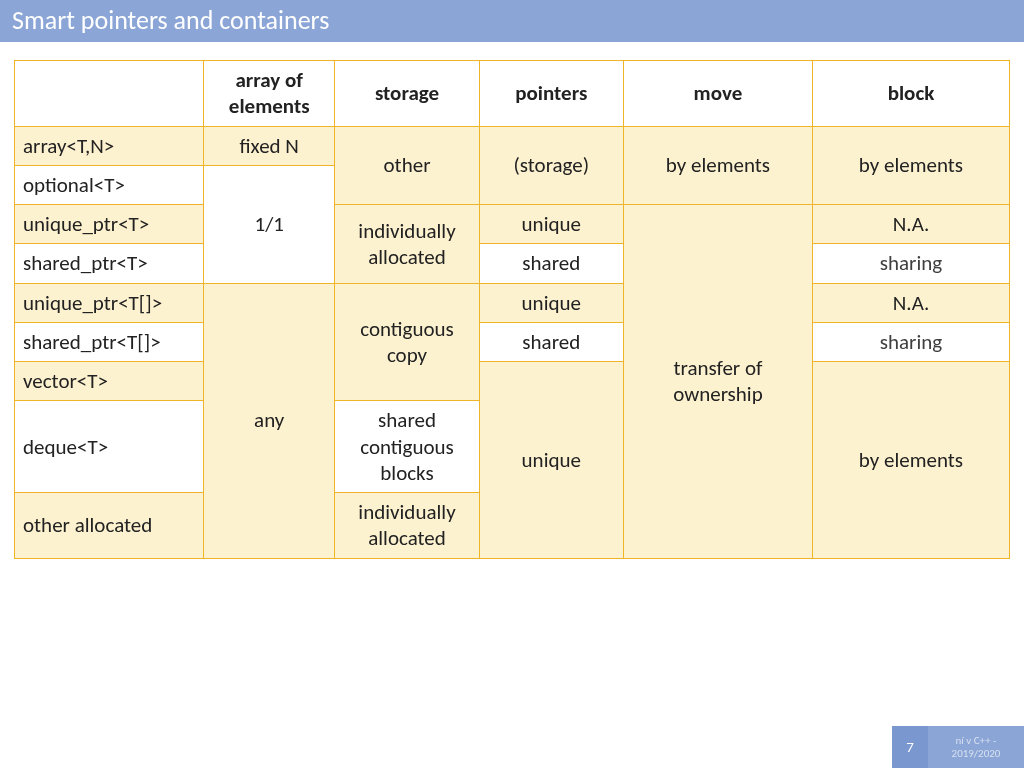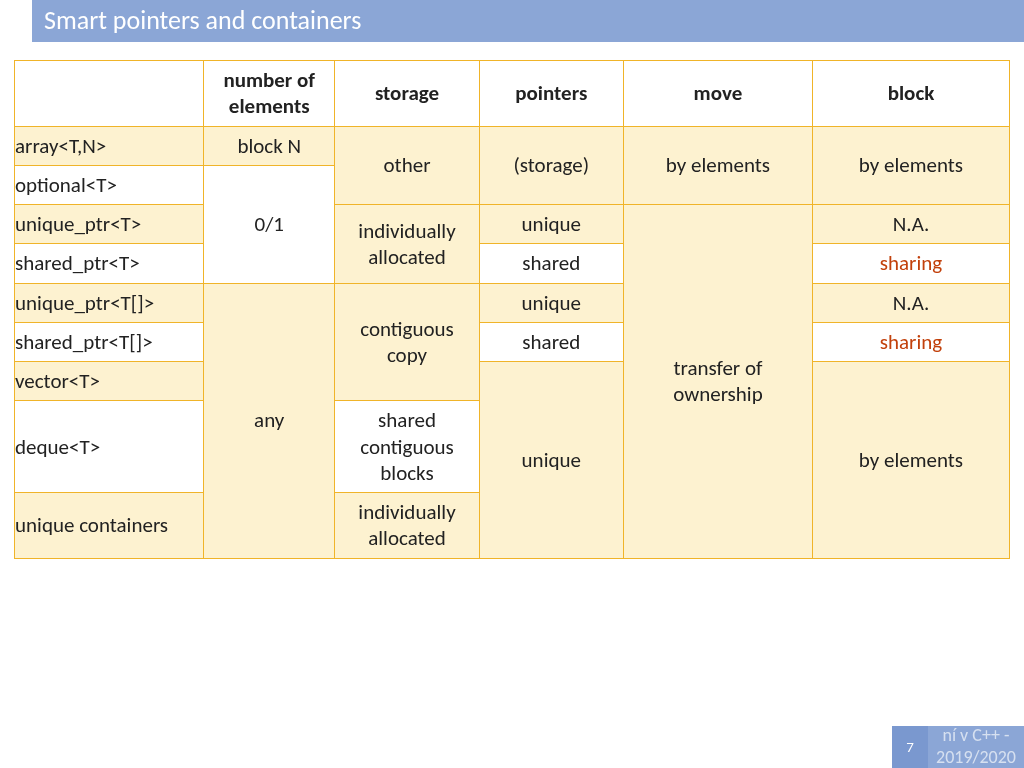--- a/index.html
+++ b/index.html
@@ -10,50 +10,49 @@
     background: #fff;
     position: relative;
     overflow: hidden;
   }
   .title-bar {
     background: #8ba6d6;
     color: #fff;
     font-size: 26px;
     padding: 4px 12px 6px 12px;
     font-weight: 400;
-    margin-left: 32px;
   }
   .content {
     padding: 18px 14px;
   }
   table {
     border-collapse: collapse;
     width: 100%;
     table-layout: fixed;
   }
   td {
     border: 1px solid #f0b429;
     font-size: 21px;
     color: #222;
     text-align: center;
     vertical-align: middle;
     padding: 6px 4px;
     line-height: 1.25;
   }
   td.rowhead {
     text-align: left;
-    padding-left: 0;
+    padding-left: 8px;
   }
   td.header {
     font-weight: 700;
     background: #fff;
   }
   .cream { background: #fdf2d0; }
   .white { background: #fff; }
-  .red { color: #c2410c; }
+  .red { color: #404040; }
   col.c0 { width: 19%; }
   col.c1 { width: 13.2%; }
   col.c2 { width: 14.5%; }
   col.c3 { width: 14.5%; }
   col.c4 { width: 19%; }
   col.c5 { width: 19.8%; }
   .footer {
     position: absolute;
     bottom: 0;
     left: 0;
@@ -72,21 +71,21 @@
     color: #fff;
     font-size: 15px;
     width: 36px;
     display: flex;
     align-items: center;
     justify-content: center;
   }
   .footbox {
     background: #8ba6d6;
     color: #d6e0f0;
-    font-size: 18px;
+    font-size: 11px;
     width: 96px;
     display: flex;
     flex-direction: column;
     align-items: center;
     justify-content: center;
     line-height: 1.2;
   }
 </style>
 </head>
 <body>
@@ -100,39 +99,39 @@
         <col class="c1">
         <col class="c2">
         <col class="c3">
         <col class="c4">
         <col class="c5">
   </colgroup>
 
   <tbody>
         <tr>
     <td class="header white"></td>
-    <td class="header white">number of elements</td>
+    <td class="header white">array of elements</td>
     <td class="header white">storage</td>
     <td class="header white">pointers</td>
     <td class="header white">move</td>
     <td class="header white">block</td>
   </tr>
 
   <tr>
     <td class="rowhead cream">array&lt;T,N&gt;</td>
-    <td class="cream">block N</td>
+    <td class="cream">fixed N</td>
     <td class="cream" rowspan="2">other</td>
     <td class="cream" rowspan="2">(storage)</td>
     <td class="cream" rowspan="2">by elements</td>
     <td class="cream" rowspan="2">by elements</td>
   </tr>
 
   <tr>
     <td class="rowhead white">optional&lt;T&gt;</td>
-    <td class="white" rowspan="3">0/1</td>
+    <td class="white" rowspan="3">1/1</td>
   </tr>
 
   <tr>
     <td class="rowhead cream">unique_ptr&lt;T&gt;</td>
     <td class="cream" rowspan="2">individually allocated</td>
     <td class="cream">unique</td>
     <td class="cream" rowspan="7">transfer of ownership</td>
     <td class="cream">N.A.</td>
   </tr>
 
@@ -161,21 +160,21 @@
     <td class="cream" rowspan="3">unique</td>
     <td class="cream" rowspan="3">by elements</td>
   </tr>
 
   <tr>
     <td class="rowhead white" style="height:78px">deque&lt;T&gt;</td>
     <td class="white">shared contiguous blocks</td>
   </tr>
 
   <tr>
-    <td class="rowhead cream" style="height:56px">unique containers</td>
+    <td class="rowhead cream" style="height:56px">other allocated</td>
     <td class="cream">individually allocated</td>
   </tr>
 </tbody>
     </table>
 </div>
 
 <div class="footer">
   <div class="footer-right">
     <div class="pagebox">7</div>
     <div class="footbox">

